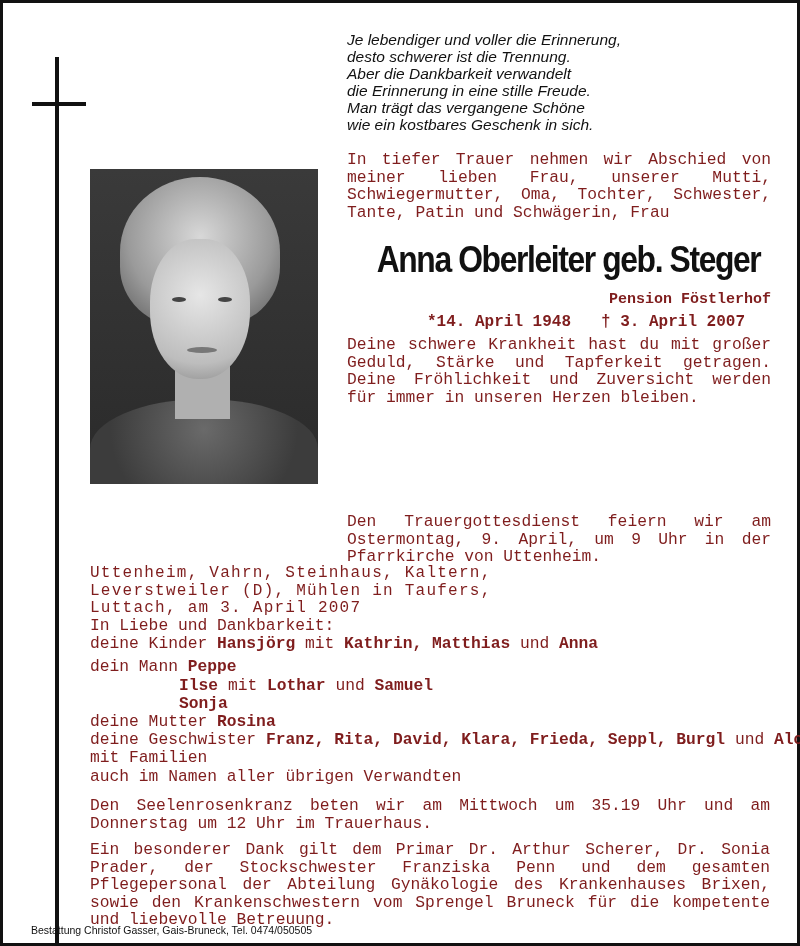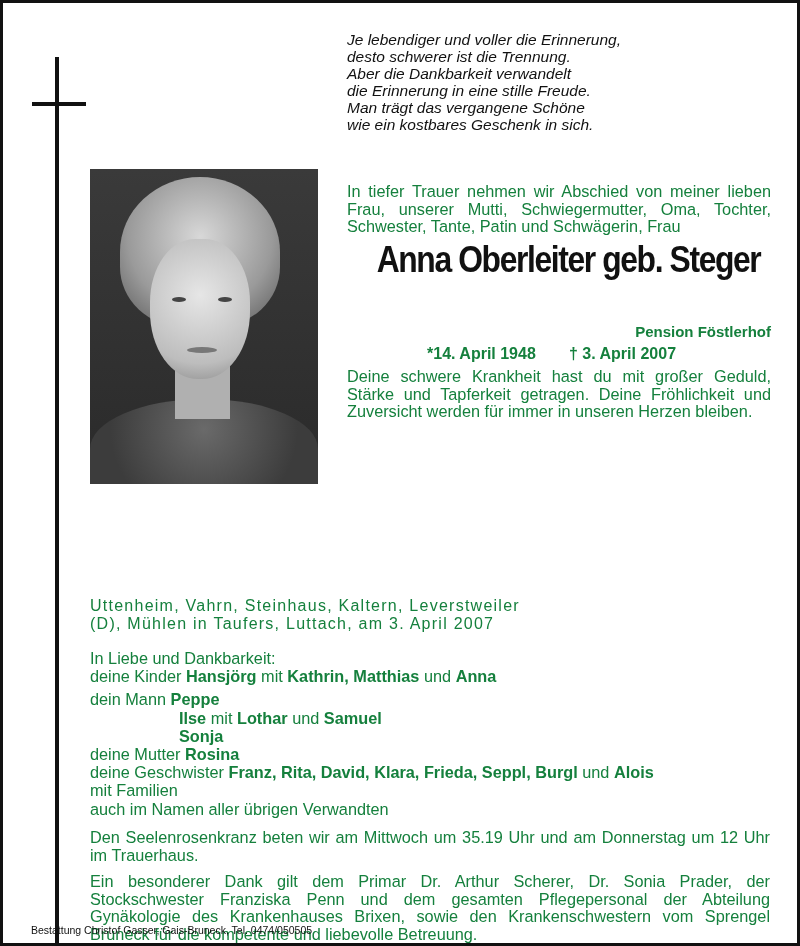--- a/index.html
+++ b/index.html
@@ -8,21 +8,21 @@
       position: absolute; left: 0; top: 0; width: 794px; height: 940px;
       border: 3px solid #111; background: #fff;
     }
     .cross-v { position: absolute; left: 52px; top: 54px; width: 4px; height: 888px; background: #111; }
     .cross-h { position: absolute; left: 29px; top: 99px; width: 54px; height: 4px; background: #111; }
     .poem {
       position: absolute; left: 344px; top: 28px;
       font-family: "Liberation Sans", sans-serif; font-style: italic;
       font-size: 15.5px; line-height: 17px; color: #111;
     }
-    .txt { font-family: Liberation Sans, sans-serif; color: #15803d; margin-top: 32px; }
+    .txt { font-family: Liberation Mono, monospace; color: #7f1d1d; }
     .intro {
       position: absolute; left: 344px; top: 148px; width: 424px;
       font-size: 16.3px; line-height: 17.5px; text-align: justify;
     }
     .photo {
       position: absolute; left: 87px; top: 166px; width: 228px; height: 315px;
       background: linear-gradient(180deg, #3a3a3a 0%, #2a2a2a 100%);
       overflow: hidden;
     }
     .photo .hair { position: absolute; left: 30px; top: 8px; width: 160px; height: 150px; border-radius: 50% 50% 40% 40%; background: radial-gradient(circle at 50% 40%, #d8d8d8, #9a9a9a 60%, #555 100%); }
@@ -87,23 +87,24 @@
     <div class="hair"></div>
     <div class="face"></div>
     <div class="eye" style="left:82px"></div>
     <div class="eye" style="left:128px"></div>
     <div class="mouth"></div>
   </div>
 
   <div class="name">Anna Oberleiter geb. Steger</div>
   <div class="txt pension">Pension Föstlerhof</div>
   <div class="txt dates" style="left:424px">*14. April 1948</div>
-  <div class="txt dates" style="left:566px">† 3. April 2007</div>
+  <div class="txt dates" style="left:598px">† 3. April 2007</div>
 
   <div class="txt para" style="top:333px">Deine schwere Krankheit hast du mit großer Geduld, Stärke und Tapferkeit getragen. Deine Fröhlichkeit und Zuversicht werden für immer in unseren Herzen bleiben.</div>
+  <div class="txt para" style="top:510px">Den Trauergottesdienst feiern wir am Ostermontag, 9. April, um 9 Uhr in der Pfarrkirche von Uttenheim.</div>
 
   <div class="txt places">Uttenheim, Vahrn, Steinhaus, Kaltern, Leverstweiler (D), Mühlen in Taufers, Luttach, am 3. April 2007</div>
 
   <div class="txt mourners">
     <div class="line">In Liebe und Dankbarkeit:</div>
     <div class="line">
       <span>deine Kinder</span> <b>Hansjörg</b> <span>mit</span> <b>Kathrin, Matthias</b> <span>und</span> <b>Anna</b>
     </div>
     <div class="line" style="margin-top:5px">
       <span>dein Mann</span> <b>Peppe</b>

